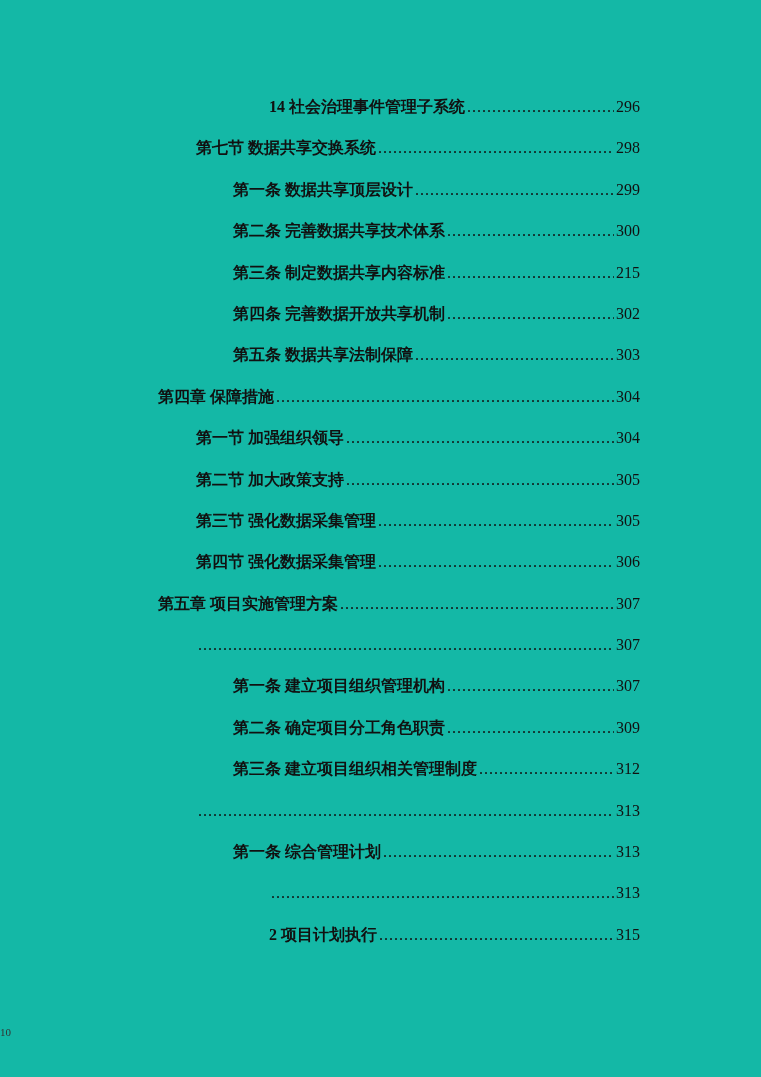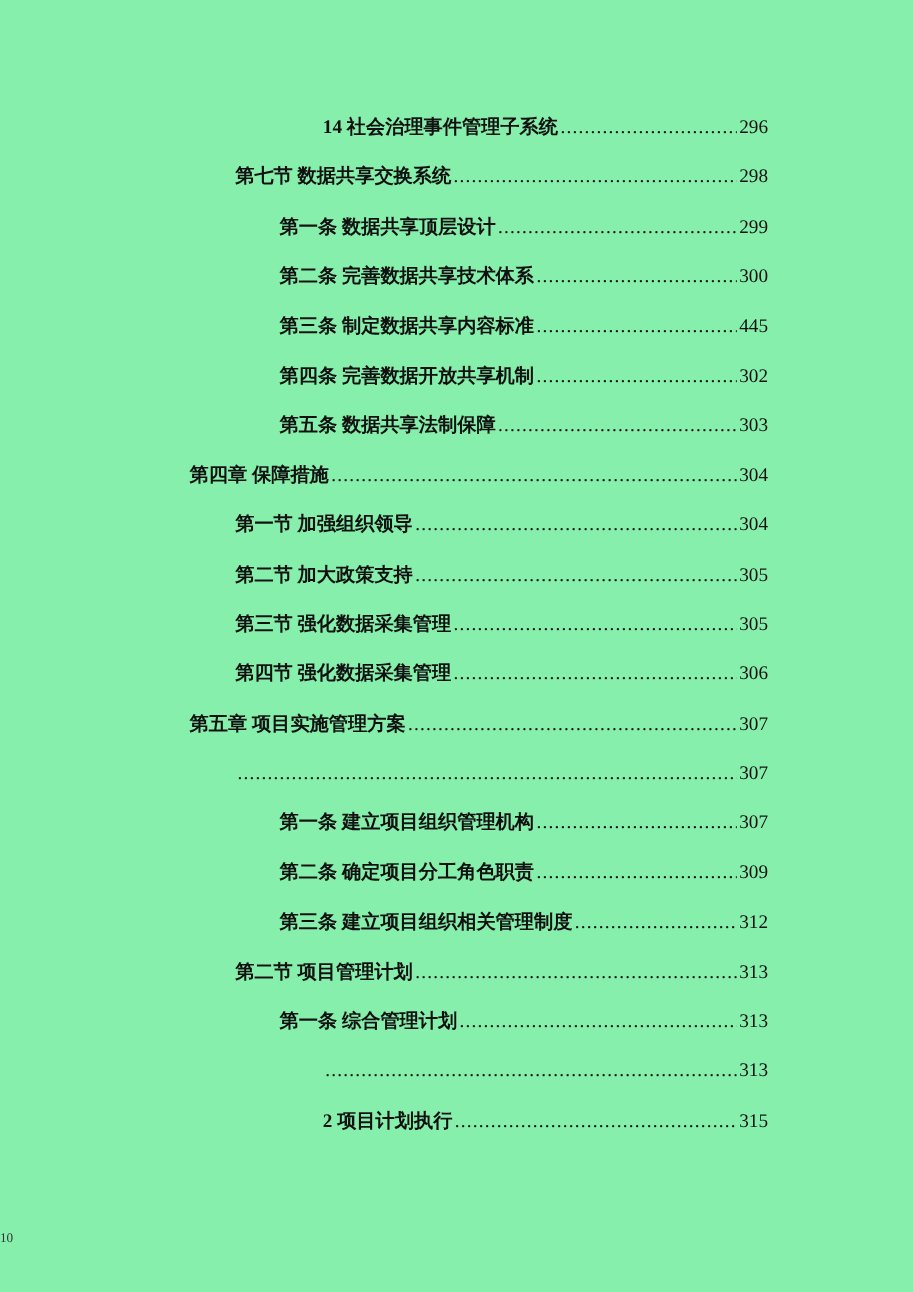--- a/index.html
+++ b/index.html
@@ -1,21 +1,21 @@
 <!DOCTYPE html>
 <html><head>
 <meta charset="utf-8">
 <style>
   * { margin: 0; padding: 0; box-sizing: border-box; }
   html, body { background: #ffffff; }
   .page {
     position: relative;
     width: 761px;
     height: 1077px;
-    background: #86efac;
+    background: #14b8a6;
     overflow: hidden;
     font-family: "Liberation Serif", "DejaVu Serif", serif;
     color: #111111;
   }
   .toc {
     position: absolute;
     left: 158px;
     top: 86px;
     width: 482px;
   }
@@ -81,21 +81,21 @@
         <span class="toc-page">299</span>
       </div>
       <div class="toc-row level-2">
         <span class="toc-title">第二条 完善数据共享技术体系</span>
         <span class="toc-leader">............................................................................................................................................</span>
         <span class="toc-page">300</span>
       </div>
       <div class="toc-row level-2">
         <span class="toc-title">第三条 制定数据共享内容标准</span>
         <span class="toc-leader">............................................................................................................................................</span>
-        <span class="toc-page">445</span>
+        <span class="toc-page">215</span>
       </div>
       <div class="toc-row level-2">
         <span class="toc-title">第四条 完善数据开放共享机制</span>
         <span class="toc-leader">............................................................................................................................................</span>
         <span class="toc-page">302</span>
       </div>
       <div class="toc-row level-2">
         <span class="toc-title">第五条 数据共享法制保障</span>
         <span class="toc-leader">............................................................................................................................................</span>
         <span class="toc-page">303</span>
@@ -143,21 +143,20 @@
         <span class="toc-title">第二条 确定项目分工角色职责</span>
         <span class="toc-leader">............................................................................................................................................</span>
         <span class="toc-page">309</span>
       </div>
       <div class="toc-row level-2">
         <span class="toc-title">第三条 建立项目组织相关管理制度</span>
         <span class="toc-leader">............................................................................................................................................</span>
         <span class="toc-page">312</span>
       </div>
       <div class="toc-row level-1">
-        <span class="toc-title">第二节 项目管理计划</span>
         <span class="toc-leader">............................................................................................................................................</span>
         <span class="toc-page">313</span>
       </div>
       <div class="toc-row level-2">
         <span class="toc-title">第一条 综合管理计划</span>
         <span class="toc-leader">............................................................................................................................................</span>
         <span class="toc-page">313</span>
       </div>
       <div class="toc-row level-3">
         <span class="toc-leader">............................................................................................................................................</span>

